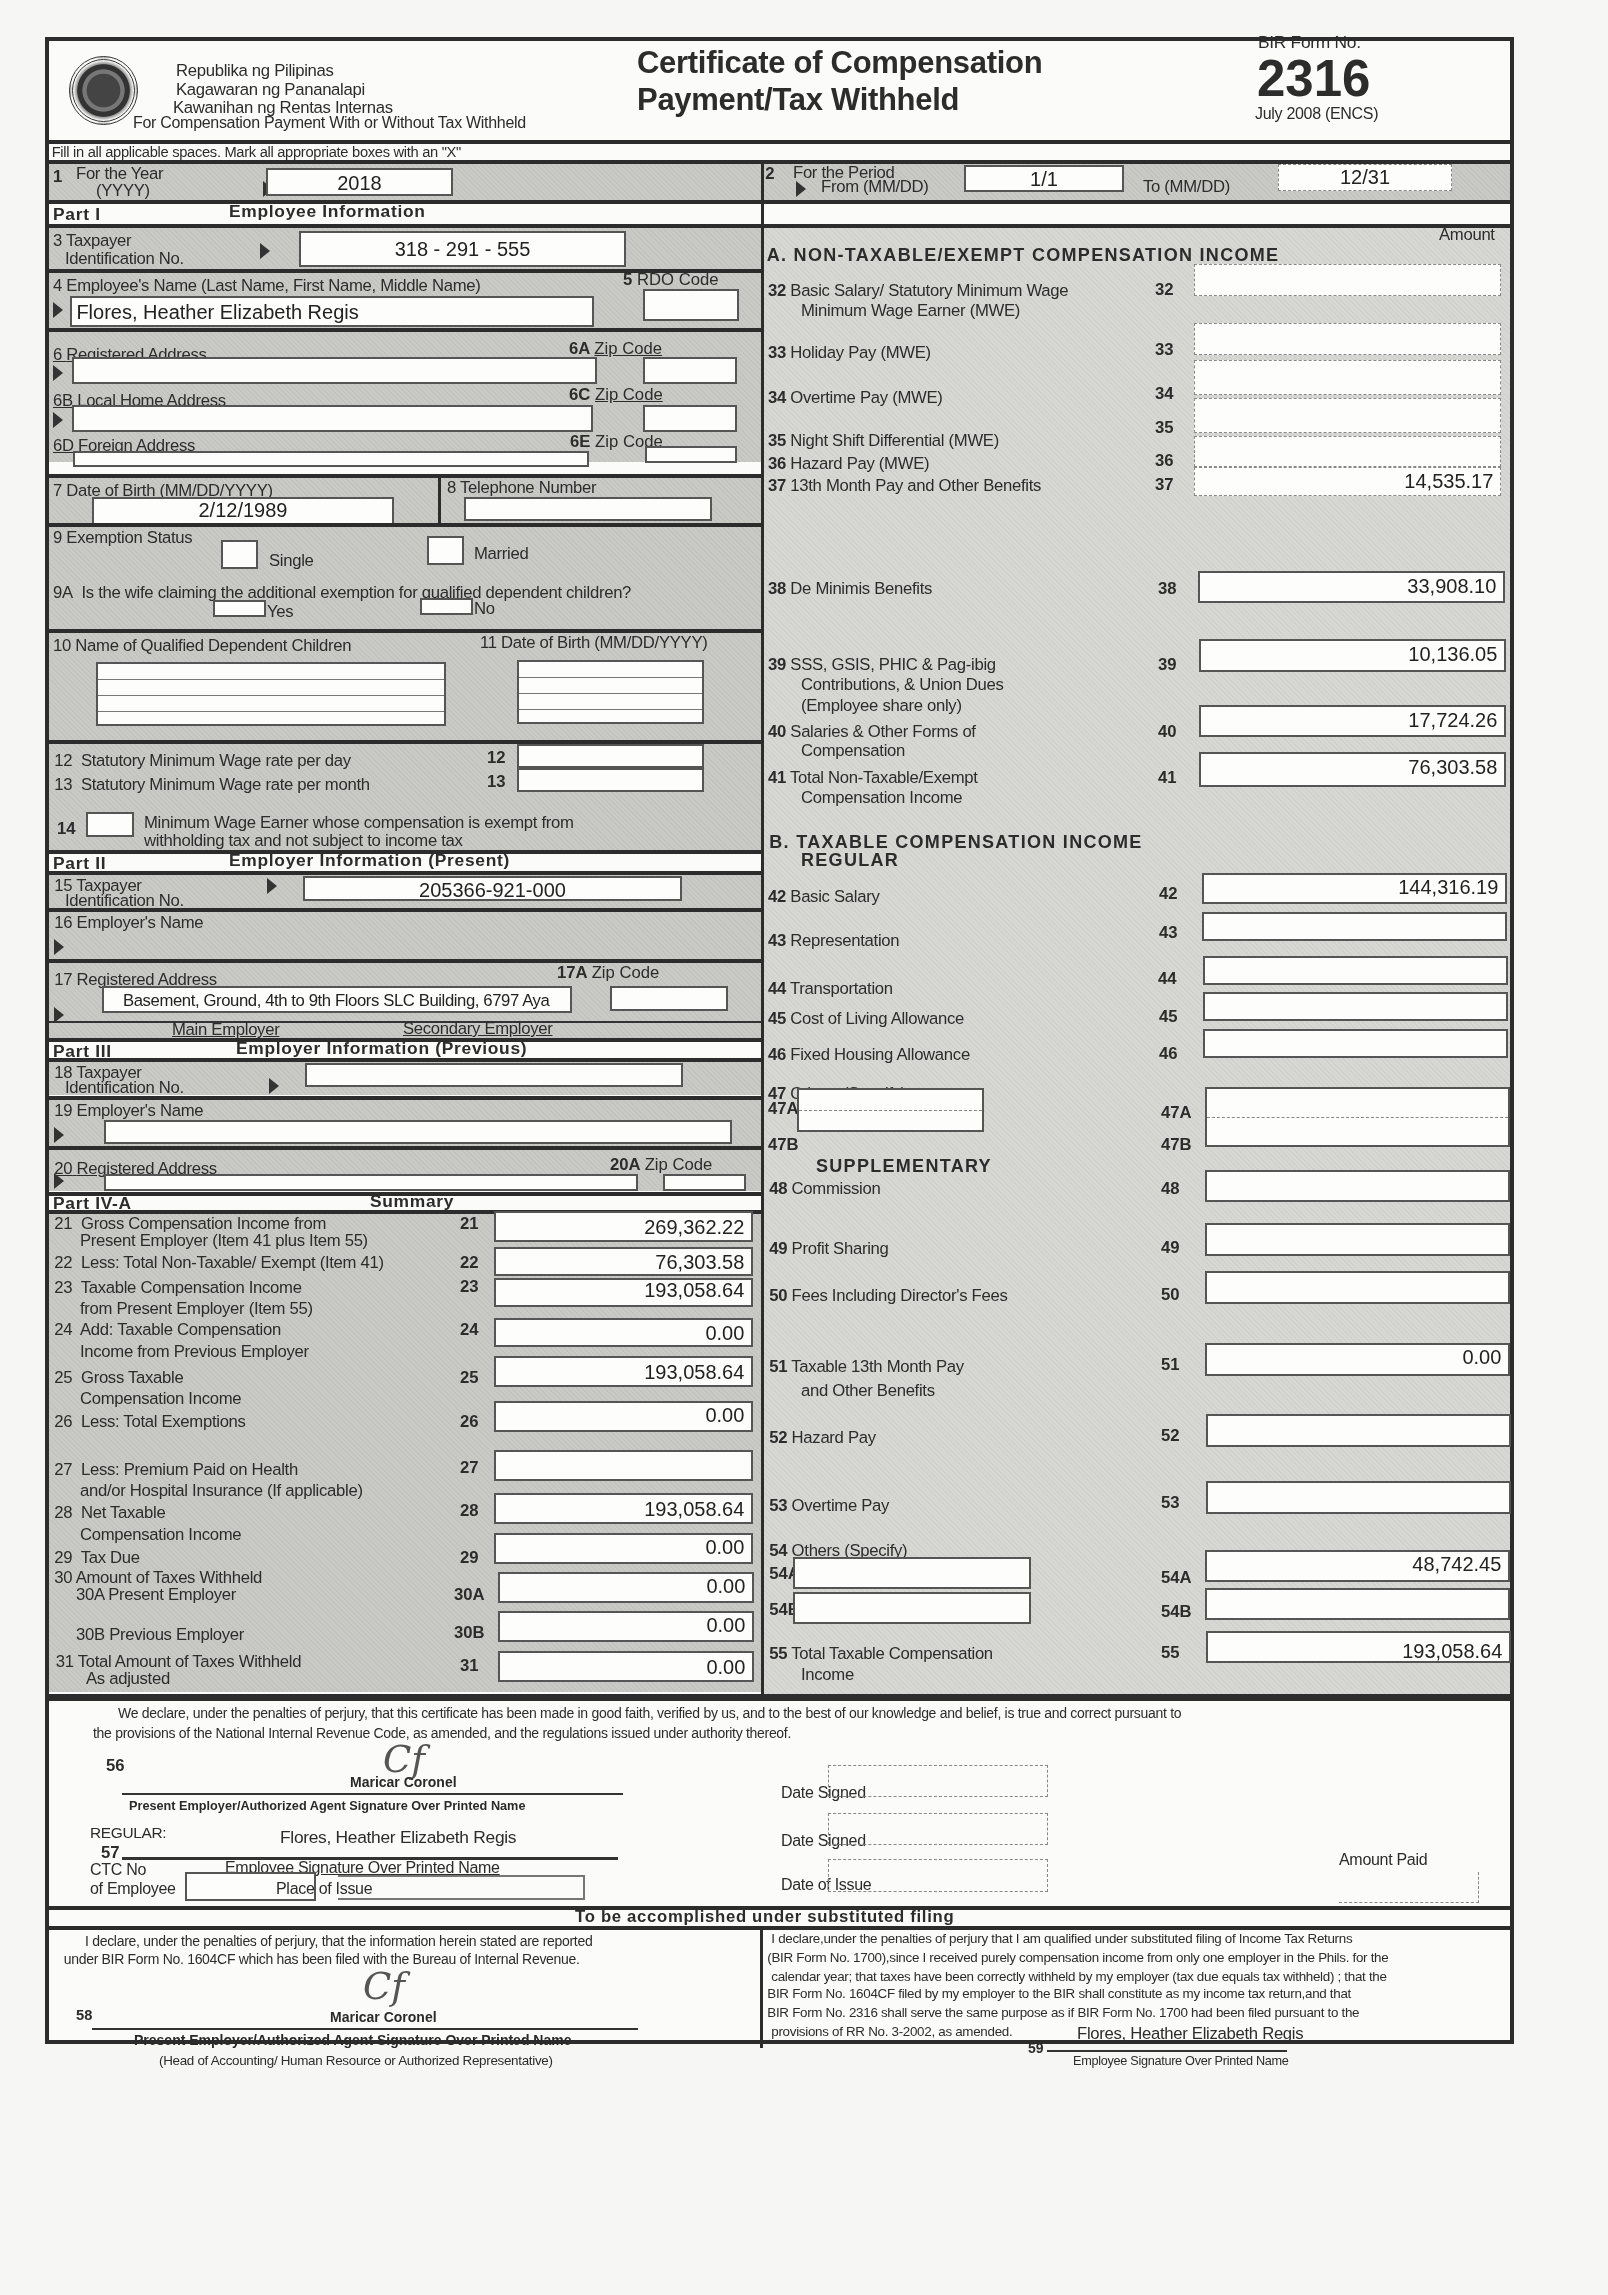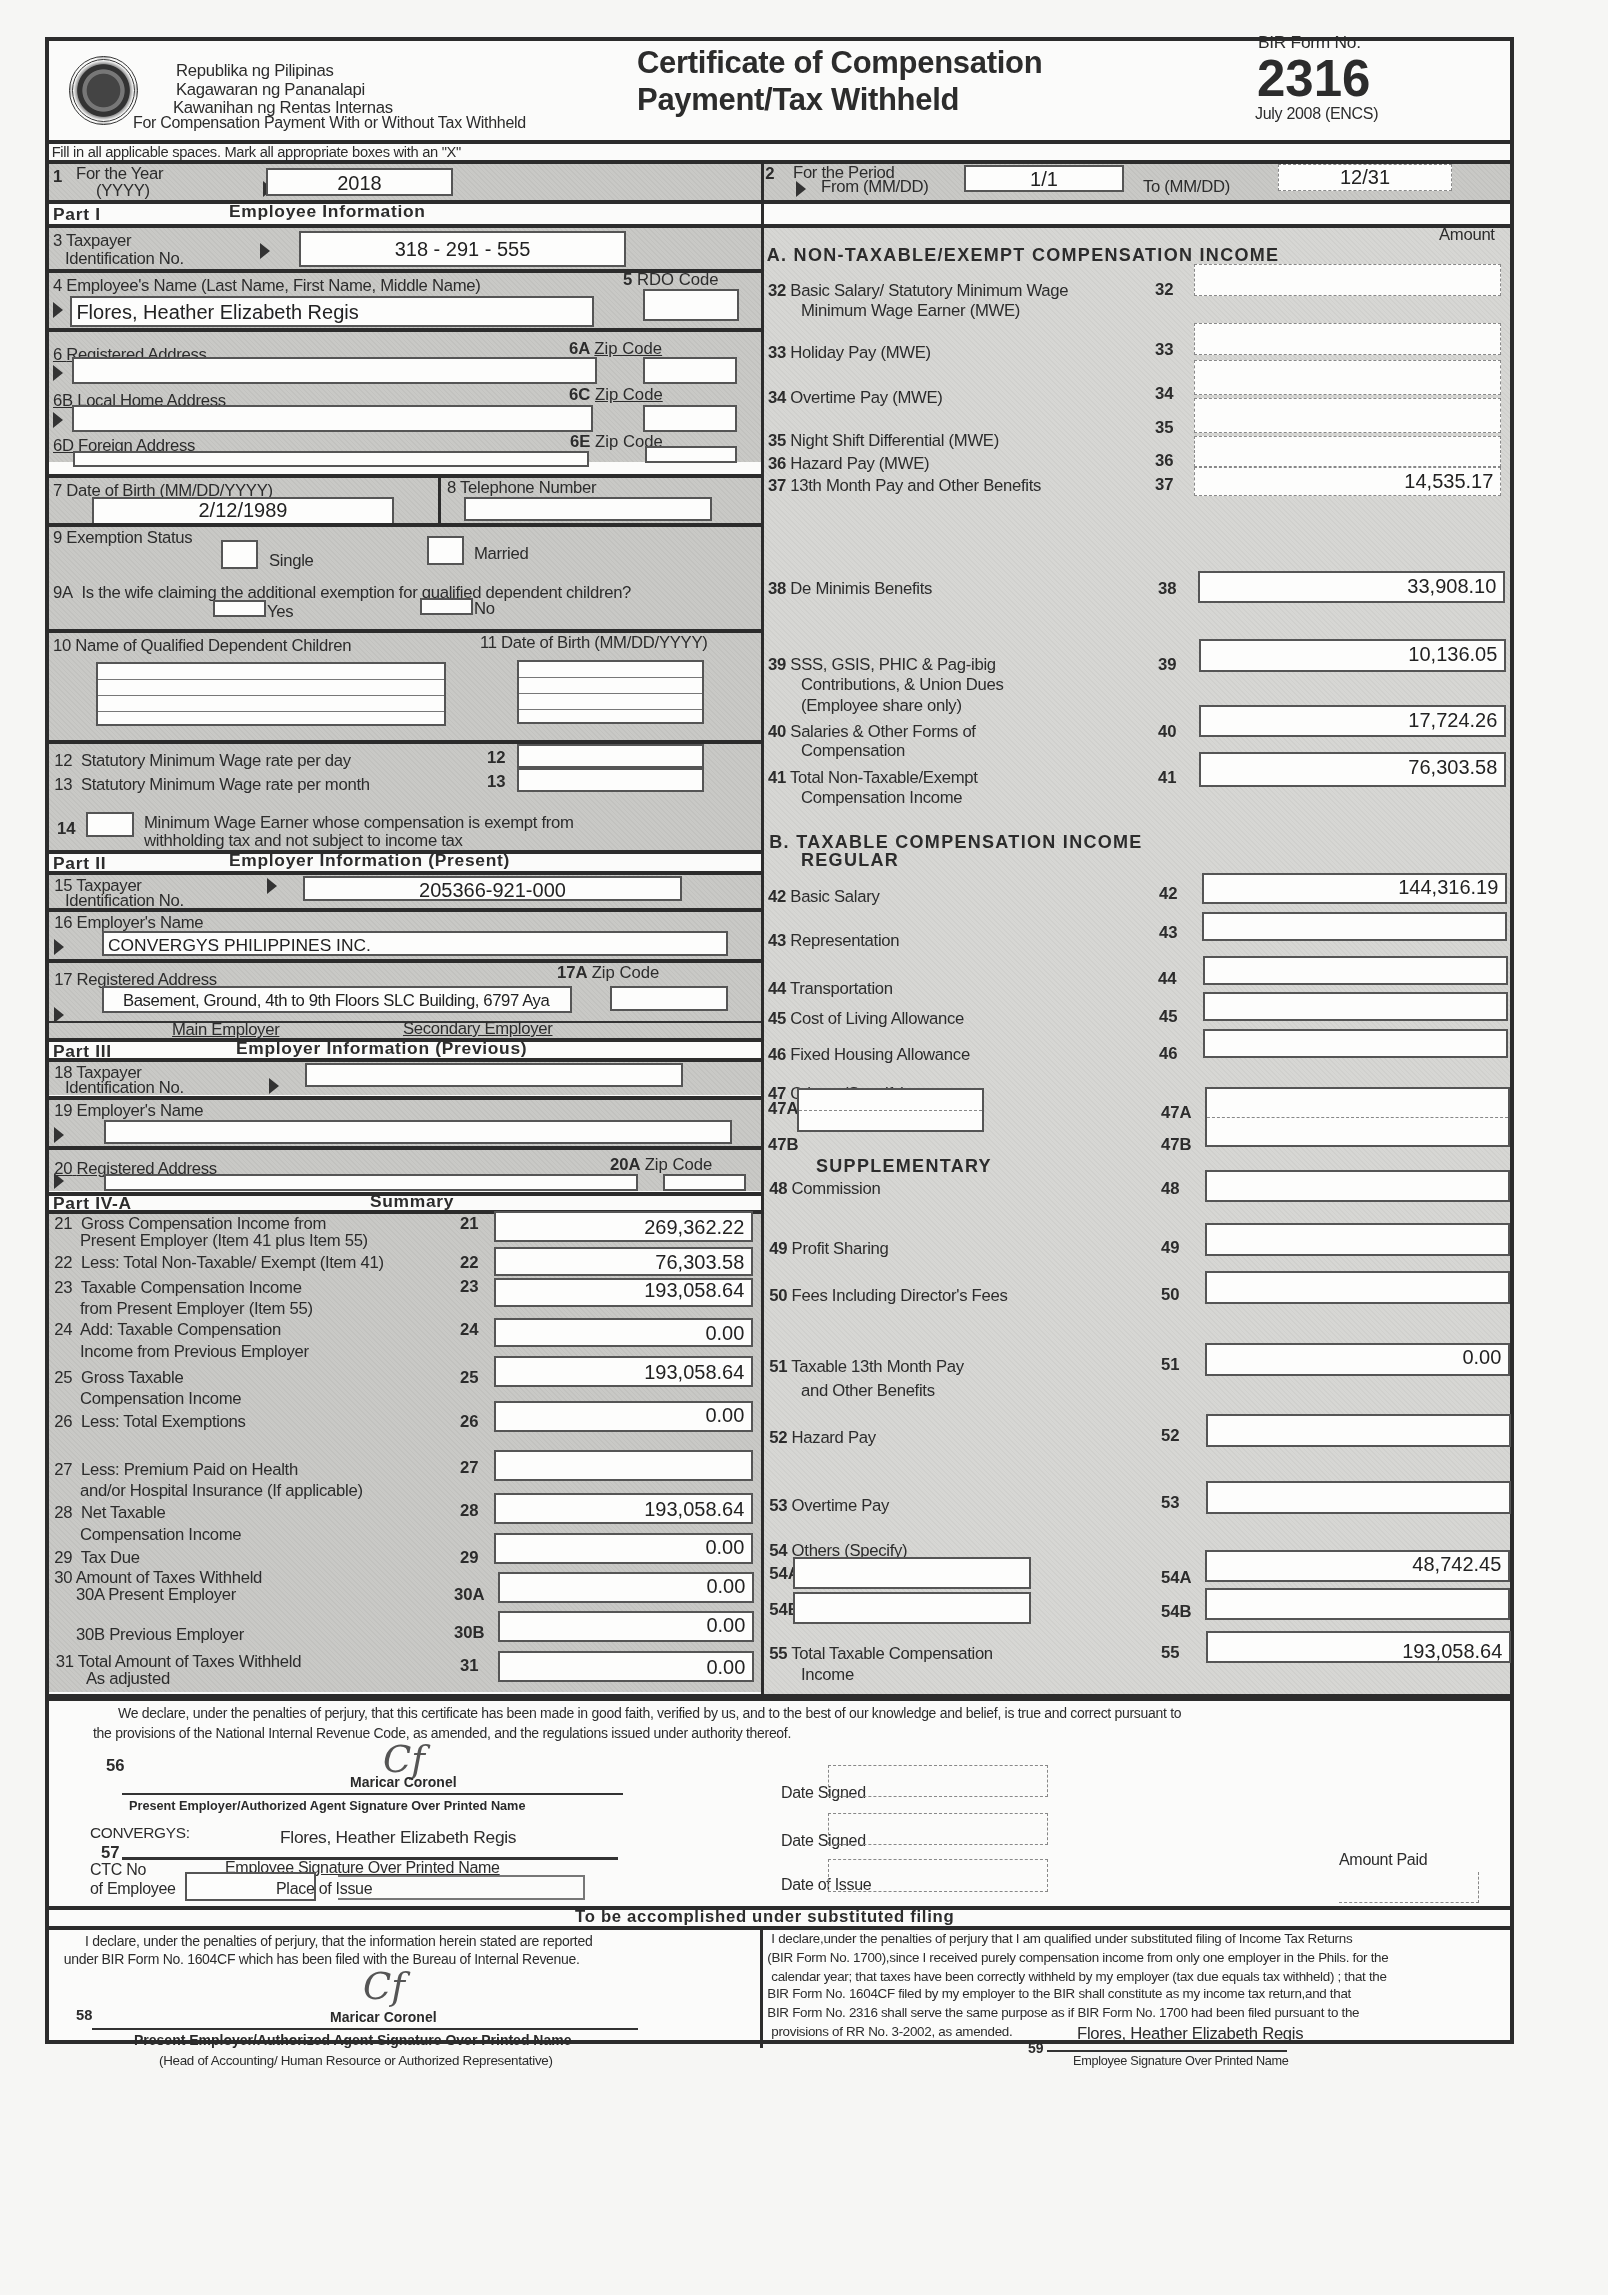--- a/index.html
+++ b/index.html
@@ -175,23 +175,20 @@
     <span class="abs arrow" style="left:218px;top:2.7px;"></span>
     <div class="box" style="left:254px;top:1.3px;width:379px;height:25px;">
       <div class="val center" style="line-height:24px;">205366-921-000</div>
     </div>
   </div>
   <div class="hline" style="left:0;top:867px;width:713px;"></div>
 
   <div class="abs shade" style="left:0;top:871px;width:712px;height:47px;">
     <span class="abs lbl" style="left:5.3px;top:1.3px;"><span>16</span> <span>Employer's Name</span></span>
     <span class="abs arrow" style="left:5.3px;top:27px;"></span>
-    <div class="box" style="left:53px;top:18.7px;width:626px;height:25px;">
-      <div class="val" style="line-height:24px;padding-left:4px;font-size:17.4px;">CONVERGYS PHILIPPINES INC.</div>
-    </div>
   </div>
   <div class="hline" style="left:0;top:918px;width:713px;"></div>
 
   <div class="abs shade" style="left:0;top:922px;width:712px;height:59px;">
     <span class="abs lbl" style="left:5.3px;top:6.7px;"><span>17</span> <span>Registered Address</span></span>
     <span class="abs lbl-b" style="left:508px;top:0px;"><span>17A</span> <span style="font-weight:normal;">Zip Code</span></span>
     <div class="box" style="left:53px;top:23px;width:470px;height:27px;overflow:hidden;">
       <div class="val" style="line-height:25px;padding-left:19px;font-size:16.7px;white-space:nowrap;letter-spacing:-0.4px;">Basement, Ground, 4th to 9th Floors SLC Building, 6797 Aya</div>
     </div>
     <div class="box" style="left:561px;top:23px;width:118px;height:25px;"></div>
@@ -527,21 +524,21 @@
 
   <div class="abs" style="left:0;top:1660px;width:1461px;height:200px;">
     <div class="abs lbl" style="left:69px;top:4px;font-size:14px;">We declare, under the penalties of perjury, that this certificate has been made in good faith, verified by us, and to the best of our knowledge and belief, is true and correct pursuant to</div>
     <div class="abs lbl" style="left:44px;top:24px;font-size:14px;">the provisions of the National Internal Revenue Code, as amended, and the regulations issued under authority thereof.</div>
     <span class="abs num" style="left:57px;top:55px;">56</span>
     <div class="abs sig" style="left:334px;top:37px;">Cf</div>
     <div class="abs" style="left:301px;top:73px;font-size:14px;font-weight:bold;">Maricar Coronel</div>
     <div class="abs" style="left:73px;top:92px;width:501px;height:2px;background:#333;"></div>
     <div class="abs" style="left:80px;top:98px;font-size:12.7px;font-weight:bold;">Present Employer/Authorized Agent Signature Over Printed Name</div>
 
-    <div class="abs lbl" style="left:41px;top:123px;font-size:15.4px;">CONVERGYS:</div>
+    <div class="abs lbl" style="left:41px;top:123px;font-size:15.4px;">REGULAR:</div>
     <div class="abs num" style="left:52px;top:142px;">57</div>
     <div class="abs lbl" style="left:231px;top:126px;font-size:17.4px;">Flores, Heather Elizabeth Regis</div>
     <div class="abs" style="left:73px;top:156px;width:496px;height:3.3px;background:#333;"></div>
     <div class="abs lbl" style="left:41px;top:160px;font-size:16px;">CTC No</div>
     <div class="abs lbl" style="left:176px;top:158px;font-size:16px;text-decoration:underline;">Employee Signature Over Printed Name</div>
     <div class="abs lbl" style="left:41px;top:179px;font-size:16px;">of Employee</div>
     <div class="box" style="left:136px;top:171px;width:131px;height:29px;">
           <div class="val"></div>
         </div>
     <div class="abs lbl" style="left:227px;top:179px;font-size:16px;">Place of Issue</div>

